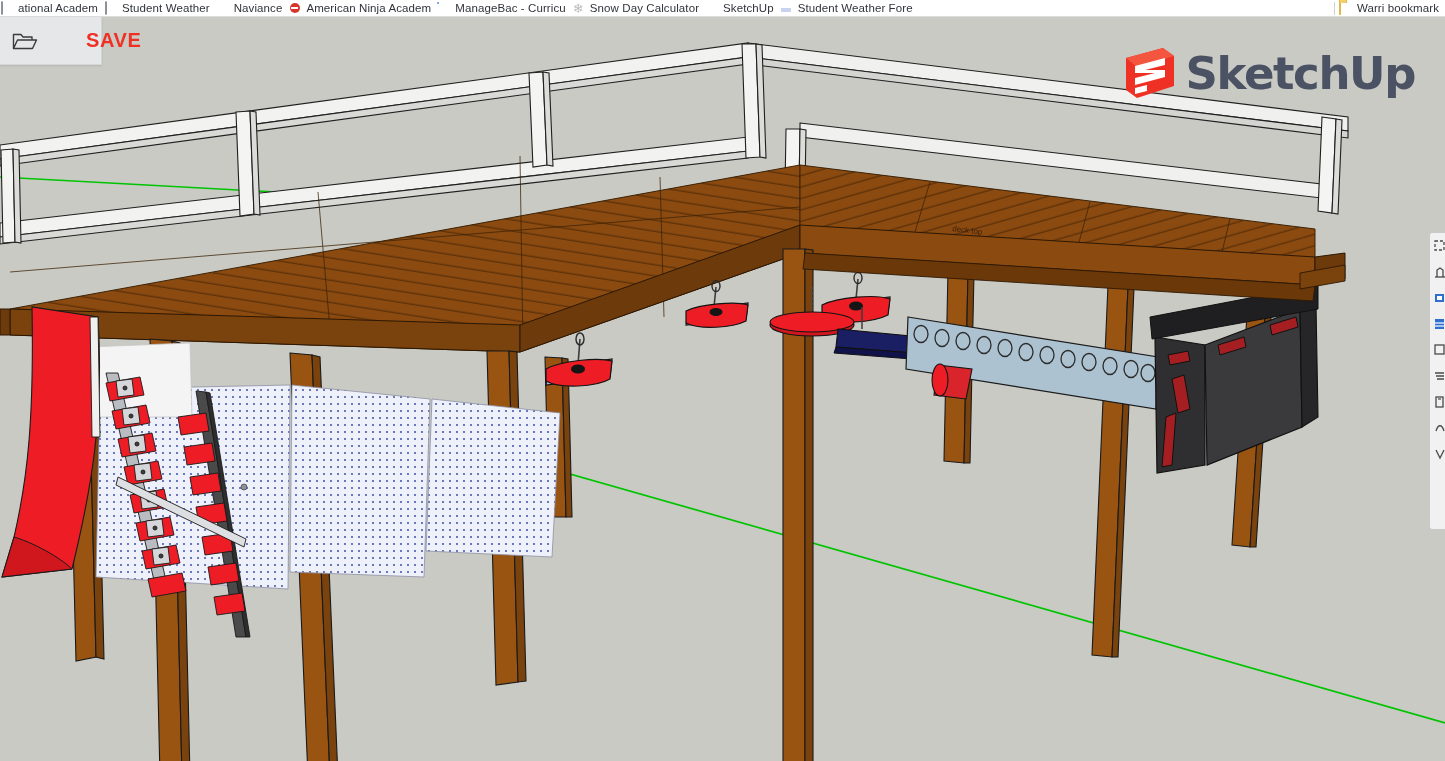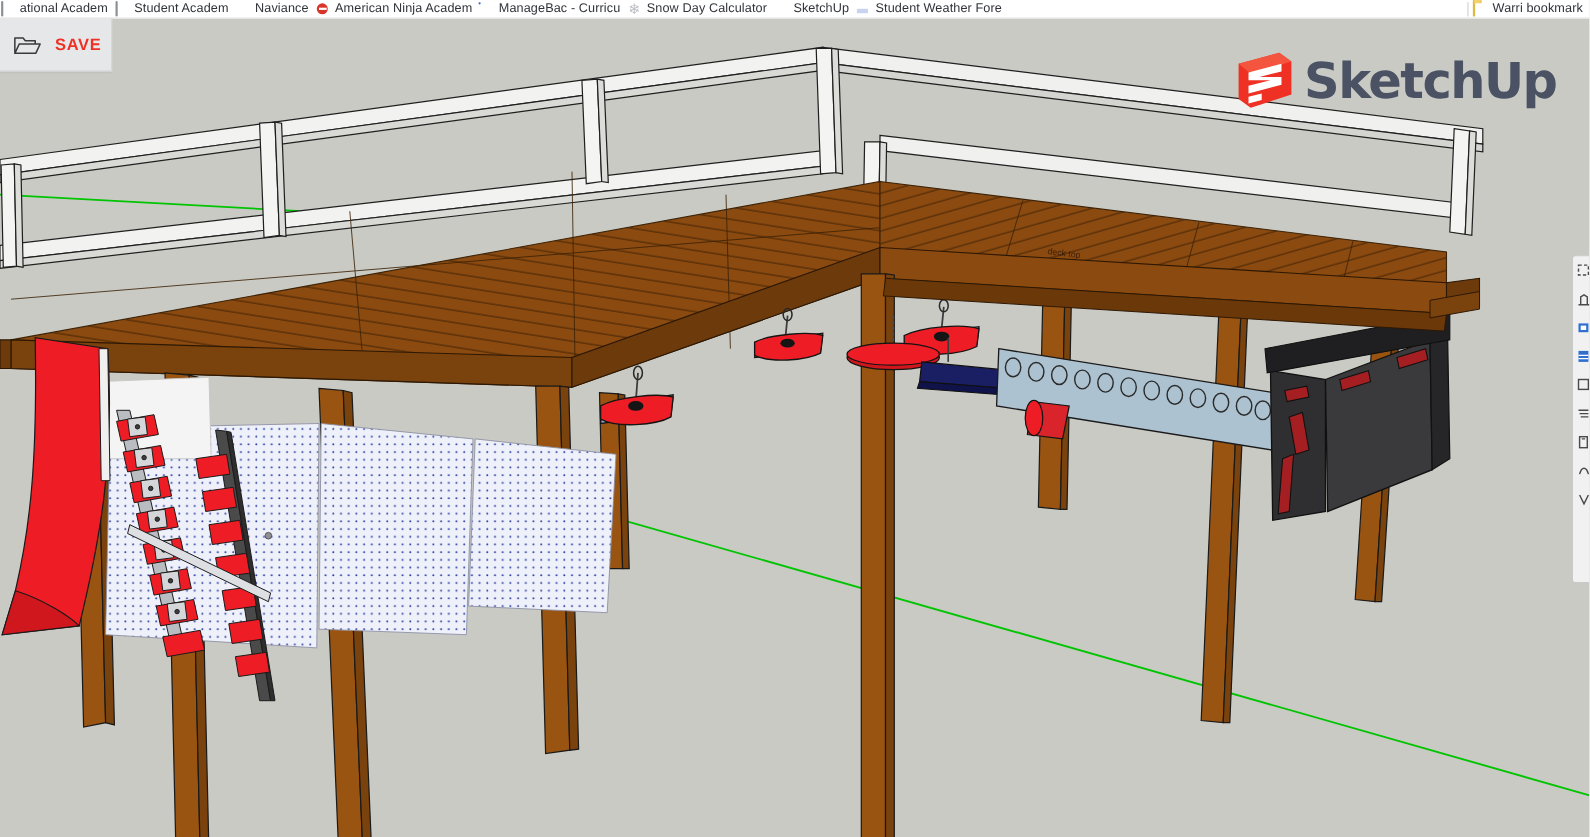--- a/index.html
+++ b/index.html
@@ -95,21 +95,21 @@
     background:#e6e7e9;
     display:flex; align-items:center; gap:12px;
     padding-left:12px;
     box-shadow: 0 1px 2px rgba(0,0,0,.10);
     border-bottom:1px solid #d4d5d7;
     border-right:1px solid #d4d5d7;
   }
   .folder-glyph { width:26px;height:20px;position:relative; flex:0 0 26px;}
   .folder-glyph svg{display:block;}
   .save-text {
-    color:#ee3124; font-weight:bold; font-size:15px; letter-spacing:.6px;
+    color:#ee3124; font-weight:bold; font-size:20px; letter-spacing:.6px;margin-left:36px;
   }
 
   
   .su-logo {
     position:absolute; right:30px; top:46px;
     display:flex; align-items:center; gap:9px;
     pointer-events:none;
   }
   .su-mark { width:56px; height:54px; }
   .su-word {
@@ -387,21 +387,21 @@
 
   <div class="bookmark-bar">
 
     <div class="bm">
       <span class="bm-ico"><span class="ico-page"></span></span>
       <span class="bm-label">ational Academ</span>
     </div>
 
     <div class="bm">
       <span class="bm-ico"><span class="ico-page"></span></span>
-      <span class="bm-label">Student Academ</span>
+      <span class="bm-label">Student Weather</span>
     </div>
 
     <div class="bm">
       <span class="bm-ico"><span class="ico-naviance"></span></span>
       <span class="bm-label">Naviance</span>
     </div>
 
     <div class="bm">
       <span class="bm-ico"><span class="ico-anw"></span></span>
       <span class="bm-label">American Ninja Academ</span>

